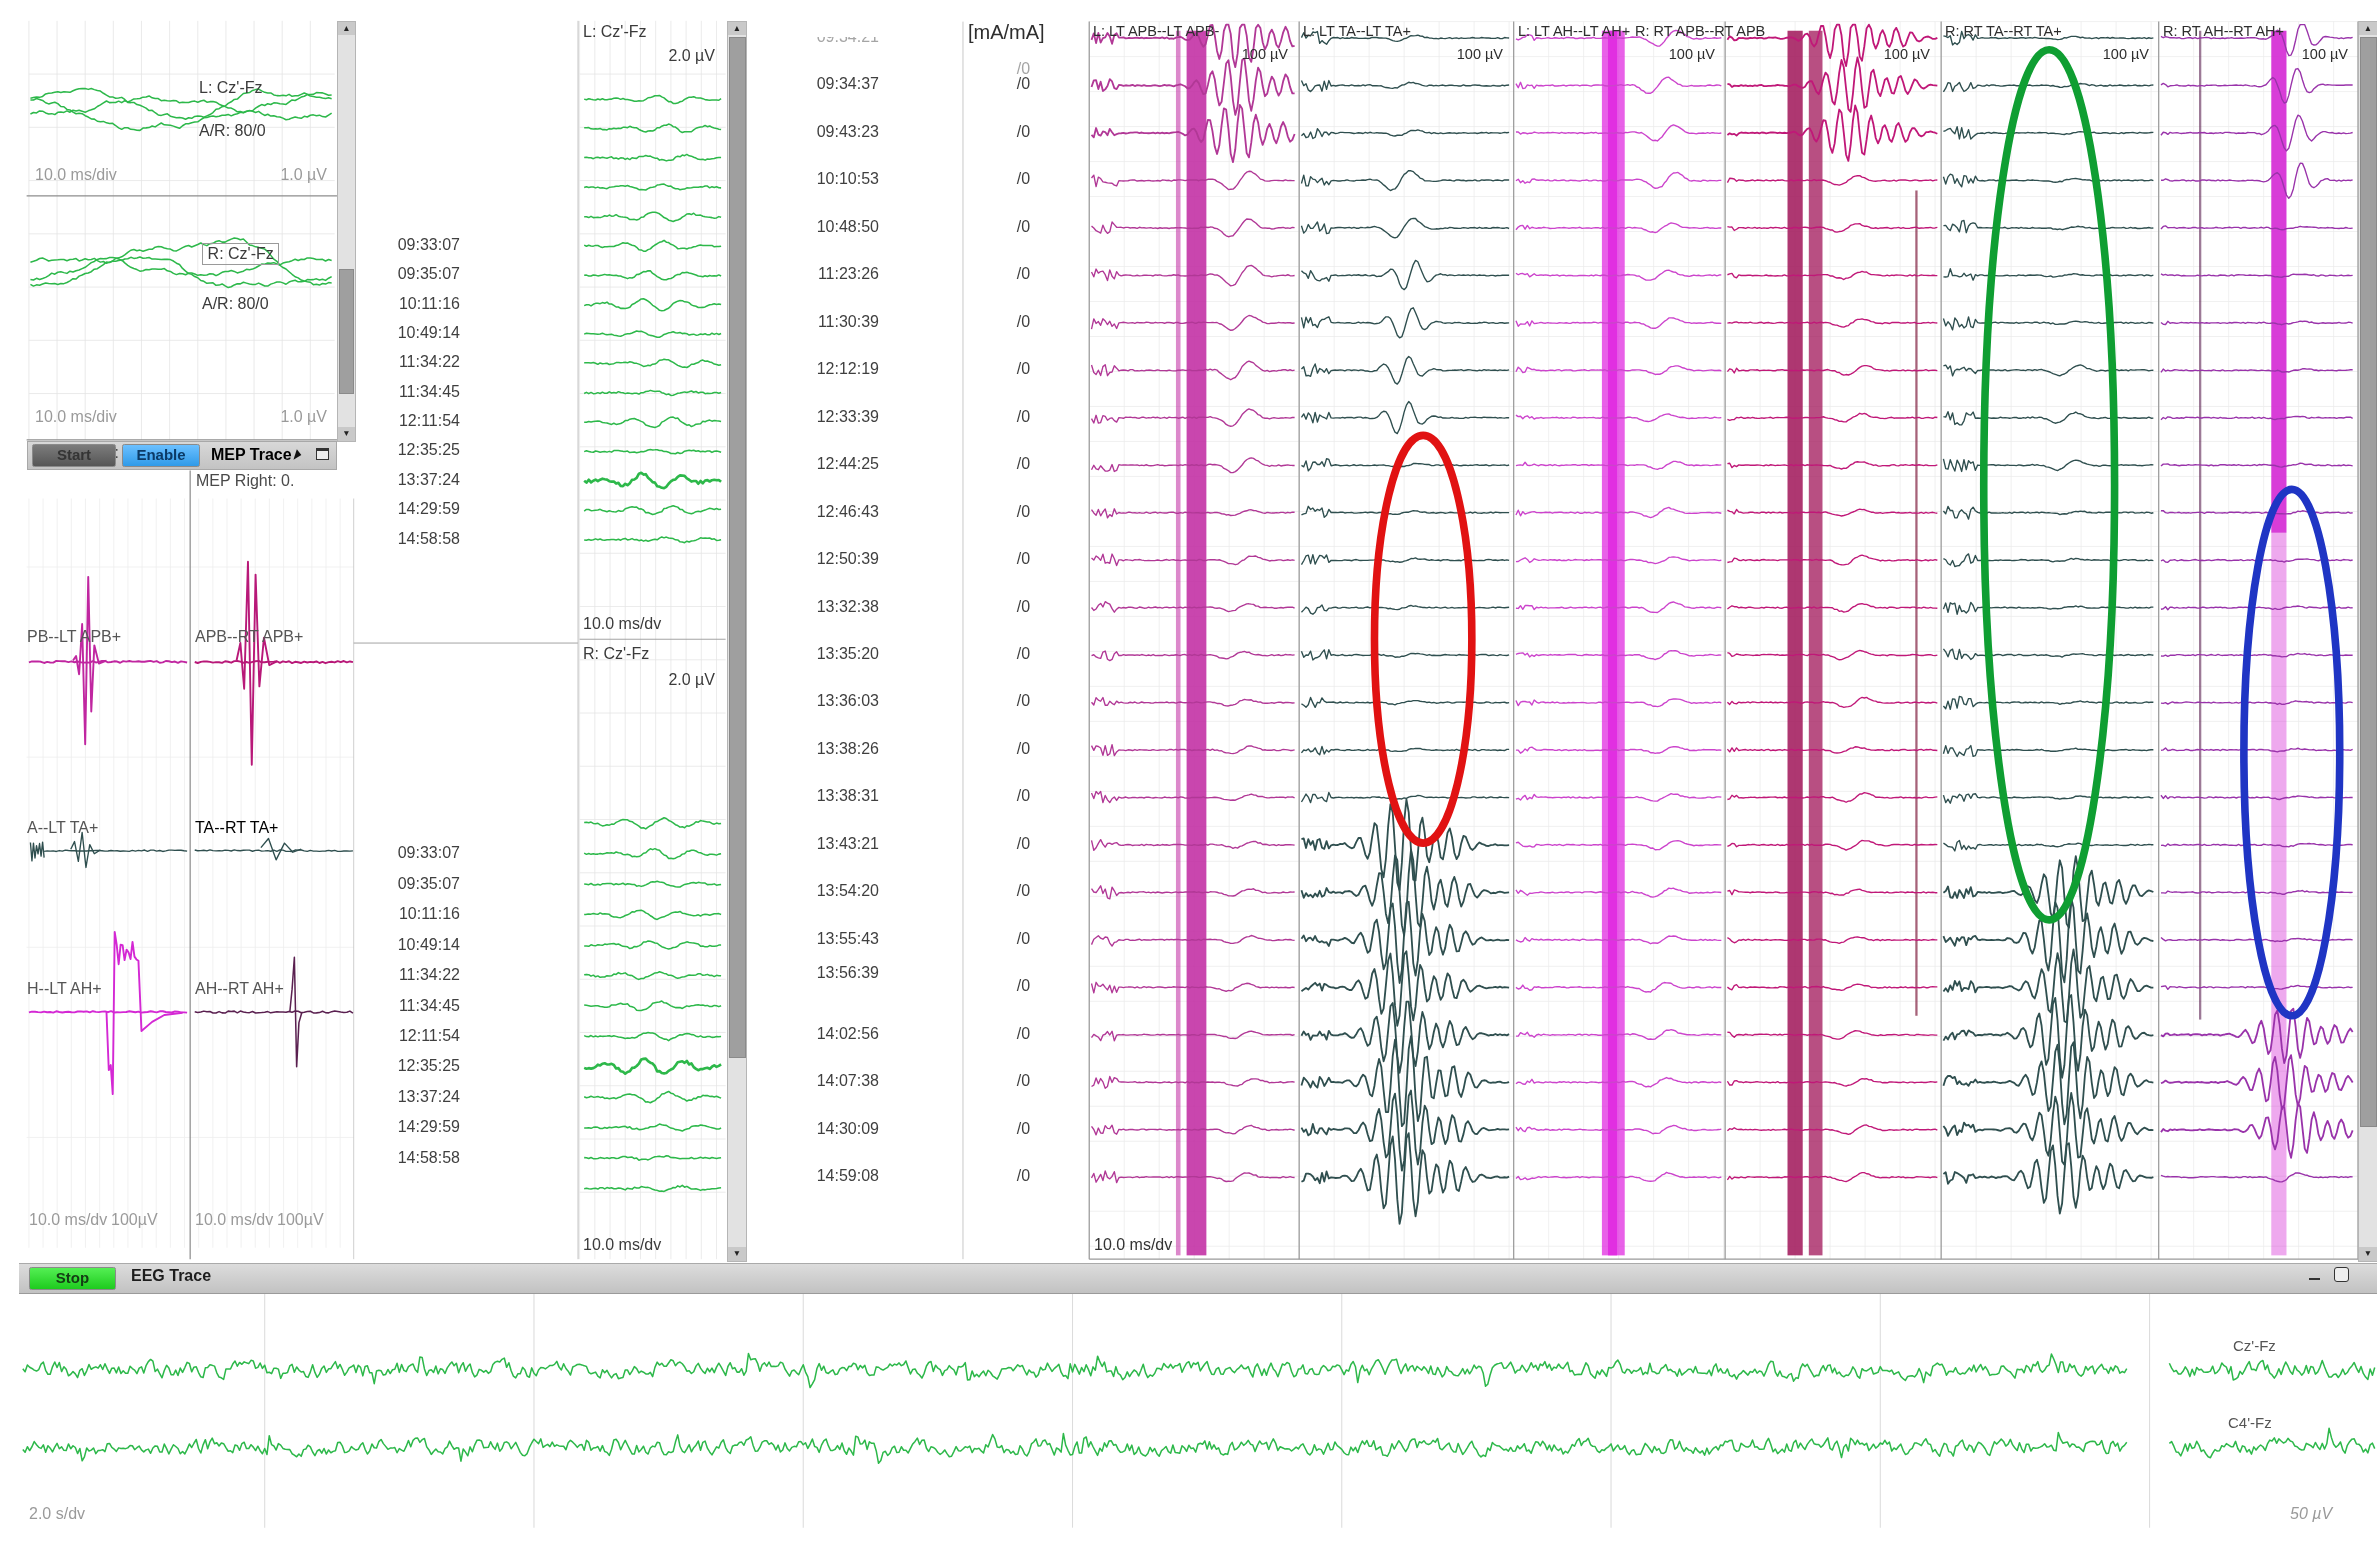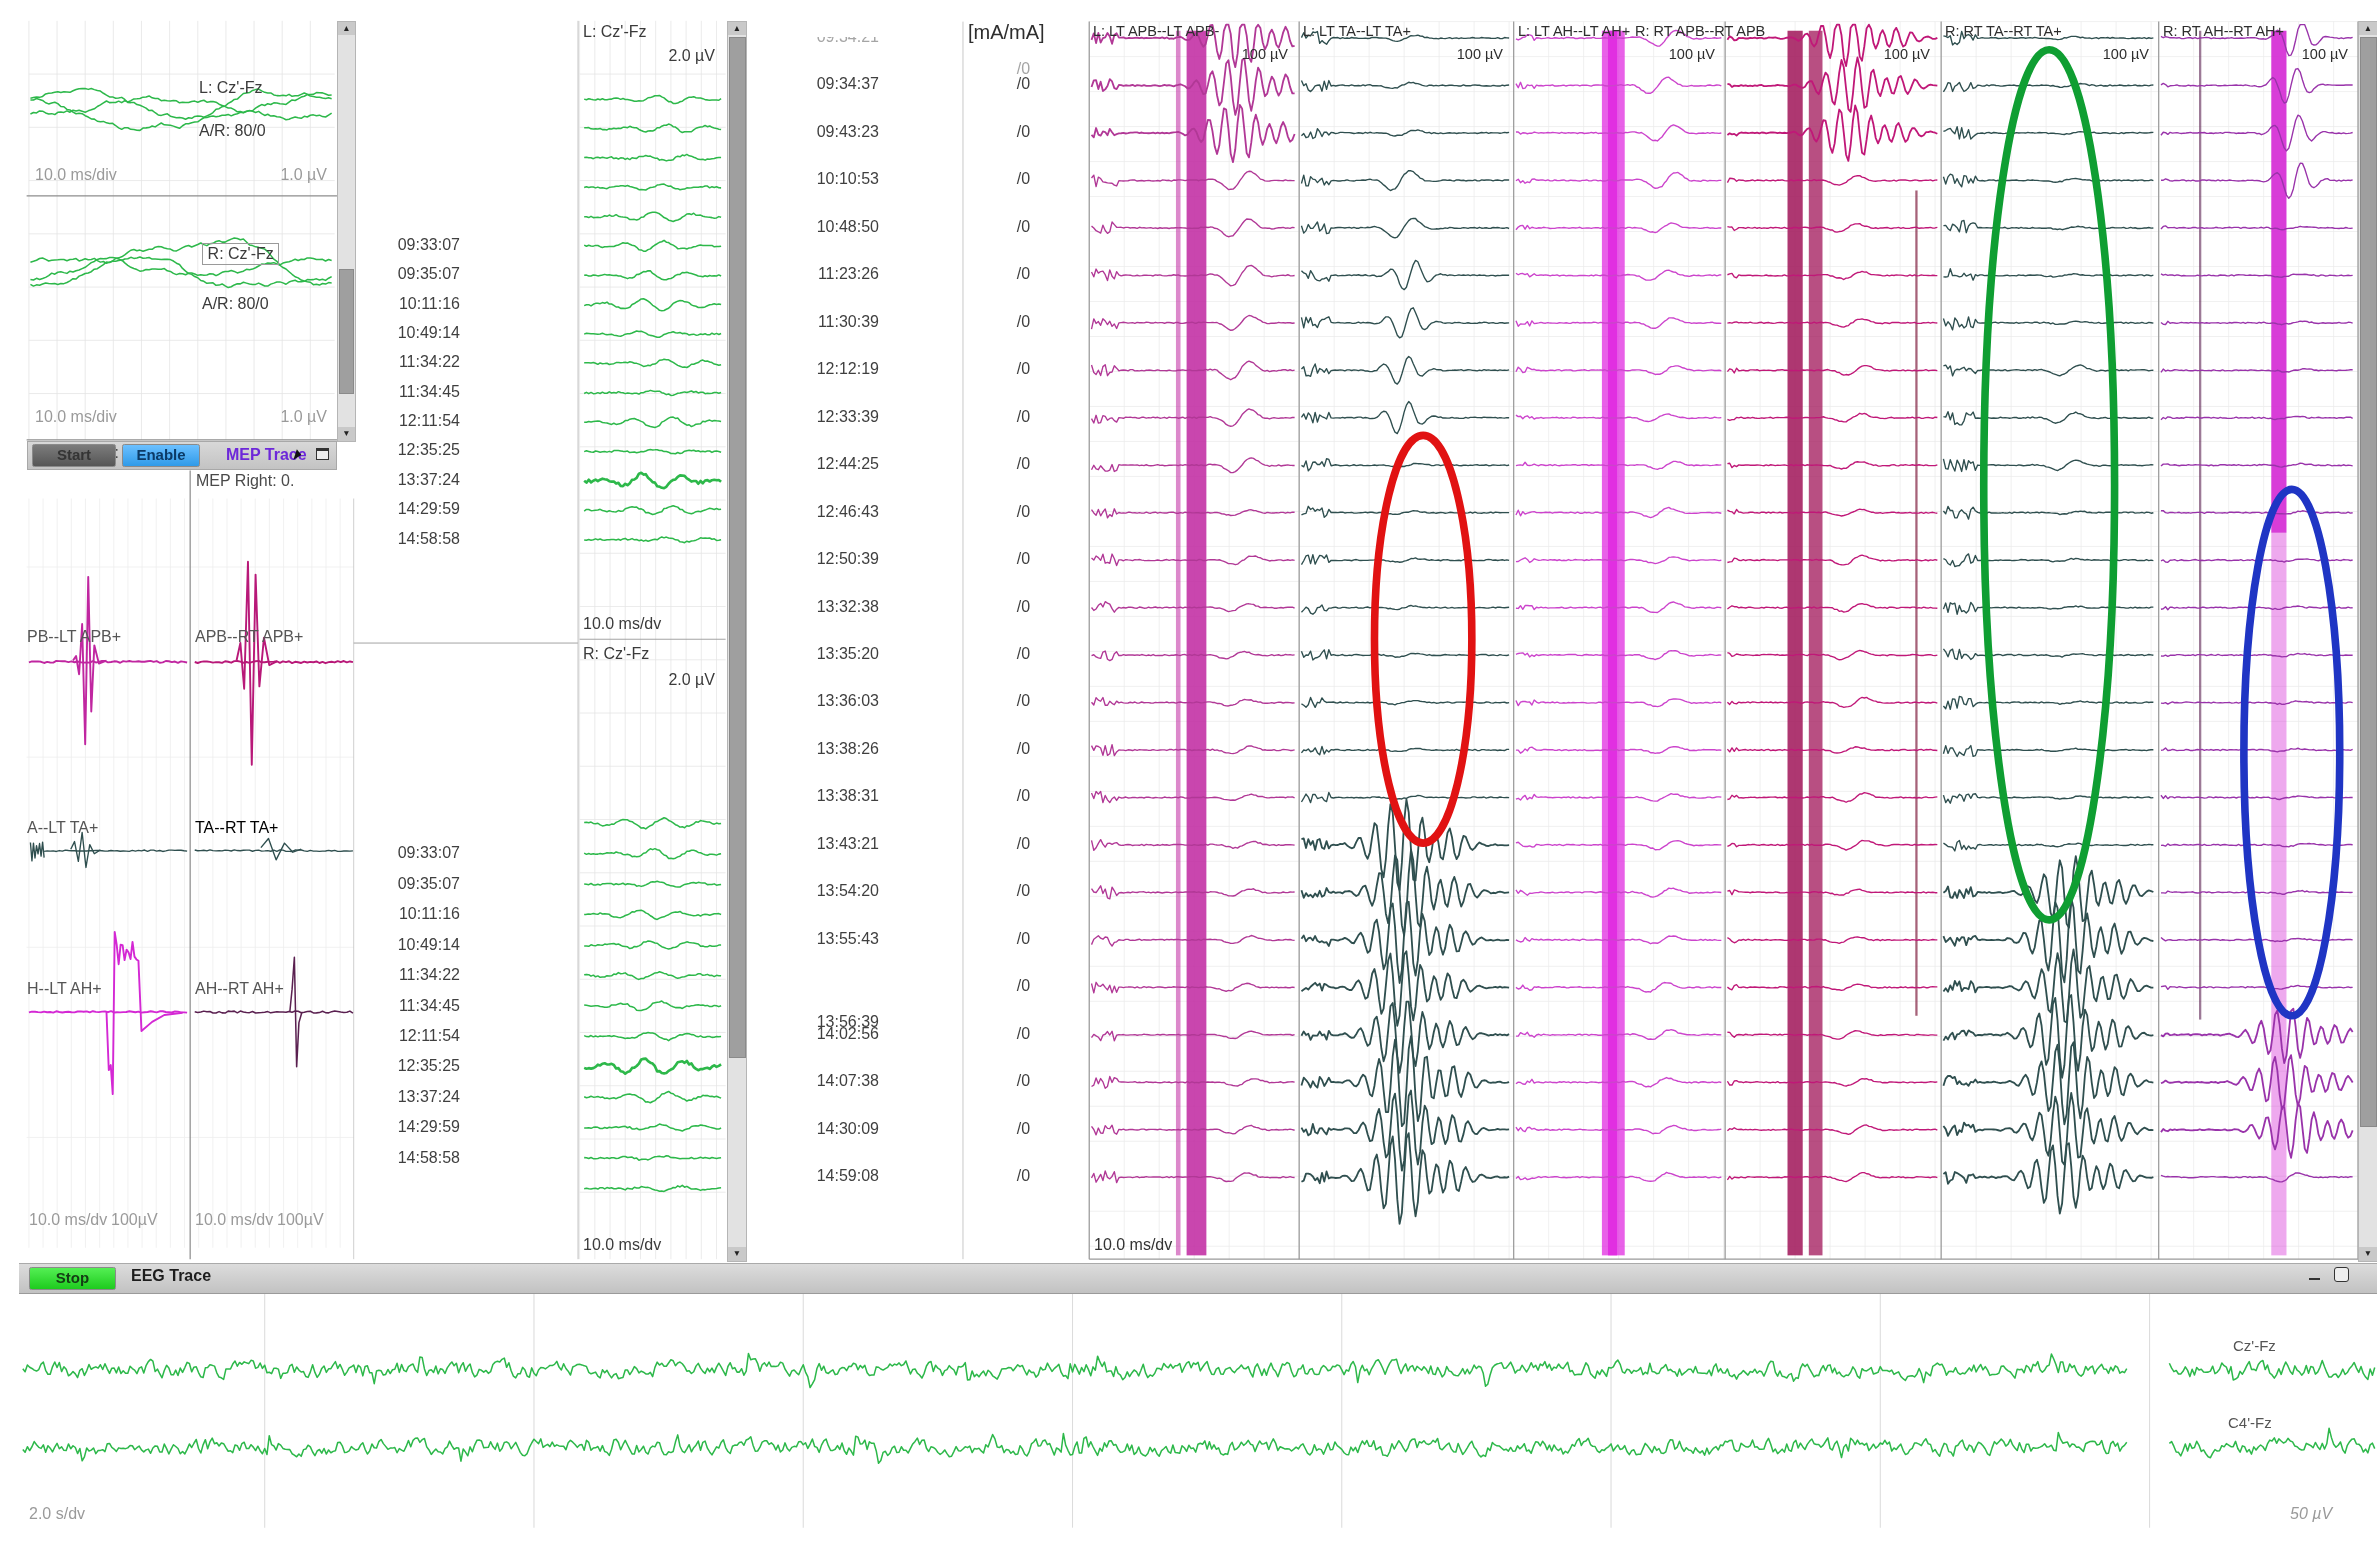--- a/index.html
+++ b/index.html
@@ -285,21 +285,21 @@
 
   <div class="scrl" style="left:337px;top:20.5px;width:16.7px;height:419px;">
     <div class="arrow" style="top:0;">▲</div>
     <div class="thumb" style="top:247px;width:13.7px;height:123px;"></div>
     <div class="arrow" style="bottom:0;">▼</div>
   </div>
 
   <div class="titlebar" style="left:27px;top:441px;width:308px;height:27px;background:linear-gradient(#d8d8d8,#c3c3c3);border:0.8px solid #a8a8a8;"></div>
   <div class="btn" style="left:32px;top:444px;width:82px;background:linear-gradient(#7c7c7c,#565656);color:#343434;">Start</div>
   <div class="btn" style="left:122px;top:444px;width:76px;background:linear-gradient(#6cc0ff,#2f9ae8);color:#0b3a66;">Enable</div>
-  <div class="txt" style="left:211px;top:446px;font-size:16px;font-weight:bold;color:#6d28d9;margin-left:15px;">MEP Trace</div>
+  <div class="txt" style="left:211px;top:446px;font-size:16px;font-weight:bold;color:#000000;">MEP Trace</div>
   <div class="abs" style="left:295px;top:450px;width:0;height:0;border-left:6.8px solid #111;border-top:4.6px solid transparent;border-bottom:7.6px solid transparent;transform:rotate(18deg);z-index:5;"></div>
   <div class="winicon" style="left:316px;top:448px;width:13px;height:12px;border:1.5px solid #333;border-top:3.8px solid #333;background:#eee;"></div>
 
   <div class="txt" style="left:29px;top:444px;font-size:16px;color:#4a4a4a;margin-left:20px;">MEP Left: 0.0</div>
   <div class="txt" style="left:196px;top:472px;font-size:16px;color:#4a4a4a;">MEP Right: 0.</div>
 
   <div class="txt" style="left:27px;top:628px;font-size:16px;color:#555;">PB--LT APB+</div>
   <div class="txt" style="left:195px;top:628px;font-size:16px;color:#555;">APB--RT APB+</div>
   <div class="txt" style="left:27px;top:819px;font-size:16px;color:#555;">A--LT TA+</div>
   <div class="txt" style="left:195px;top:819px;font-size:16px;color:#000000;">TA--RT TA+</div>
@@ -365,21 +365,21 @@
       <div class="ts" style="top: 503px;">12:46:43</div>
       <div class="ts" style="top: 550px;">12:50:39</div>
       <div class="ts" style="top: 598px;">13:32:38</div>
       <div class="ts" style="top: 645px;">13:35:20</div>
       <div class="ts" style="top: 692px;">13:36:03</div>
       <div class="ts" style="top: 740px; margin-left: 40px;">13:38:26</div>
       <div class="ts" style="top: 787px;">13:38:31</div>
       <div class="ts" style="top: 835px;">13:43:21</div>
       <div class="ts" style="top: 882px;">13:54:20</div>
       <div class="ts" style="top: 930px;">13:55:43</div>
-      <div class="ts" style="top: 1013px;">13:56:39</div>
+      <div class="ts" style="top: 964px;">13:56:39</div>
       <div class="ts" style="top: 1025px;">14:02:56</div>
       <div class="ts" style="top: 1072px;">14:07:38</div>
       <div class="ts" style="top: 1120px;">14:30:09</div>
       <div class="ts" style="top: 1167px;">14:59:08</div>
     </div>
   <div class="txt" style="left:968px;top:21px;font-size:20px;color:#2e2e2e;">[mA/mA]</div>
   <div id="stim-currents" class="abs" style="left:974px;top:0;width:99px;height:1263px;z-index:3;">
       <div class="stimv" style="top: 60px; color: rgb(165, 165, 165);">/0</div>
       <div class="stimv" style="top: 75px;">/0</div>
       <div class="stimv" style="top: 123px;">/0</div>

